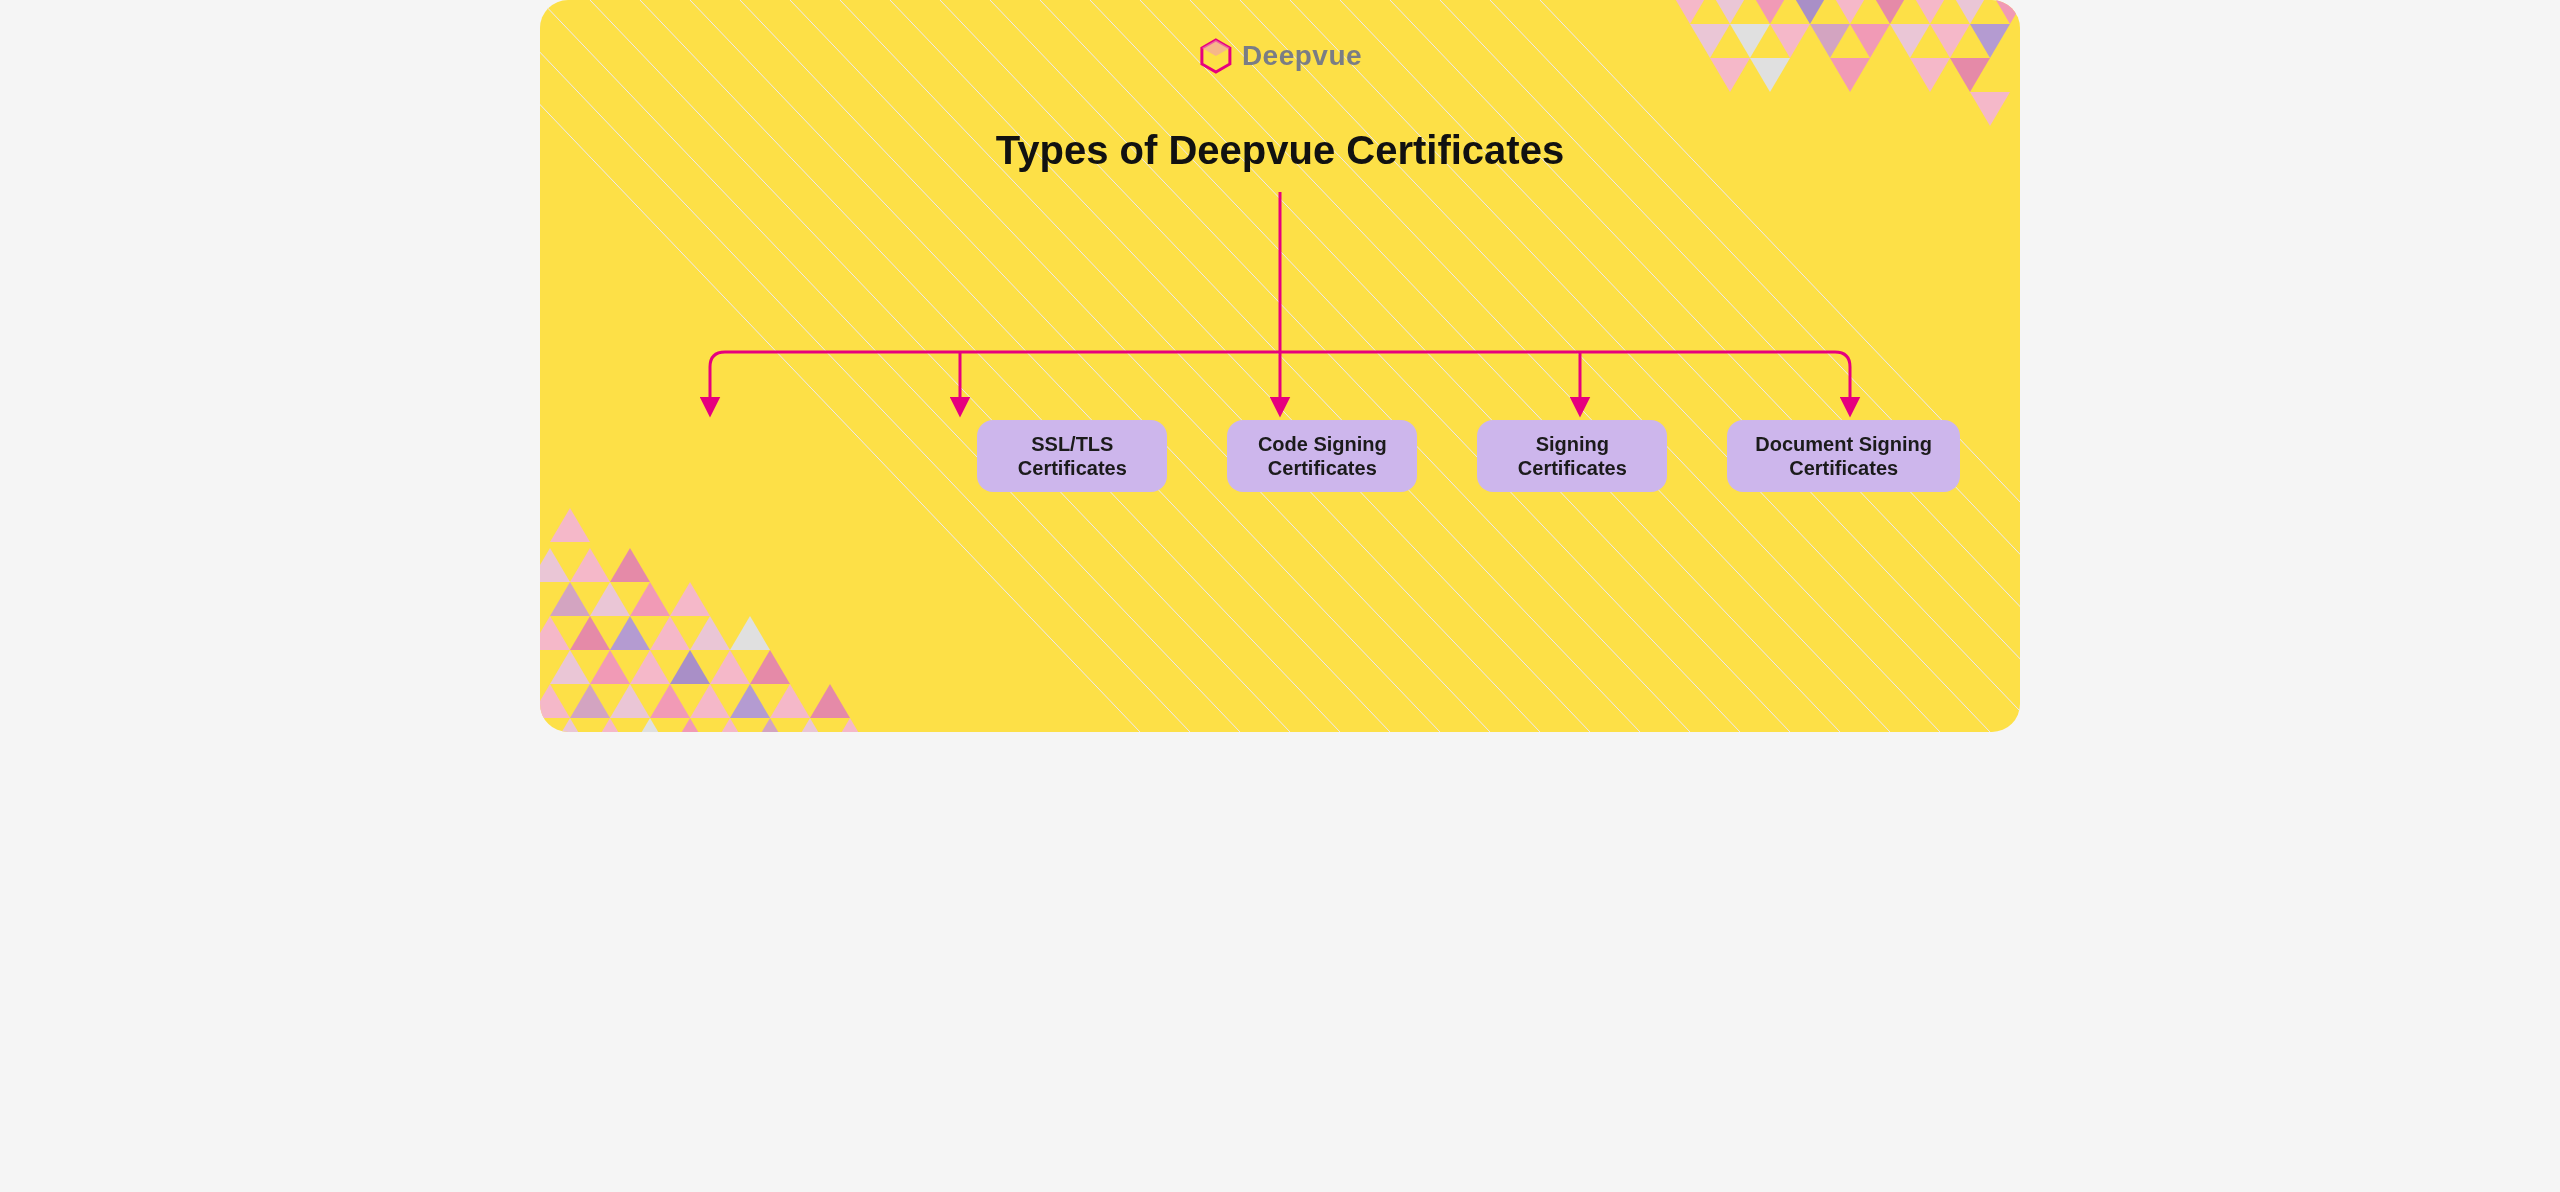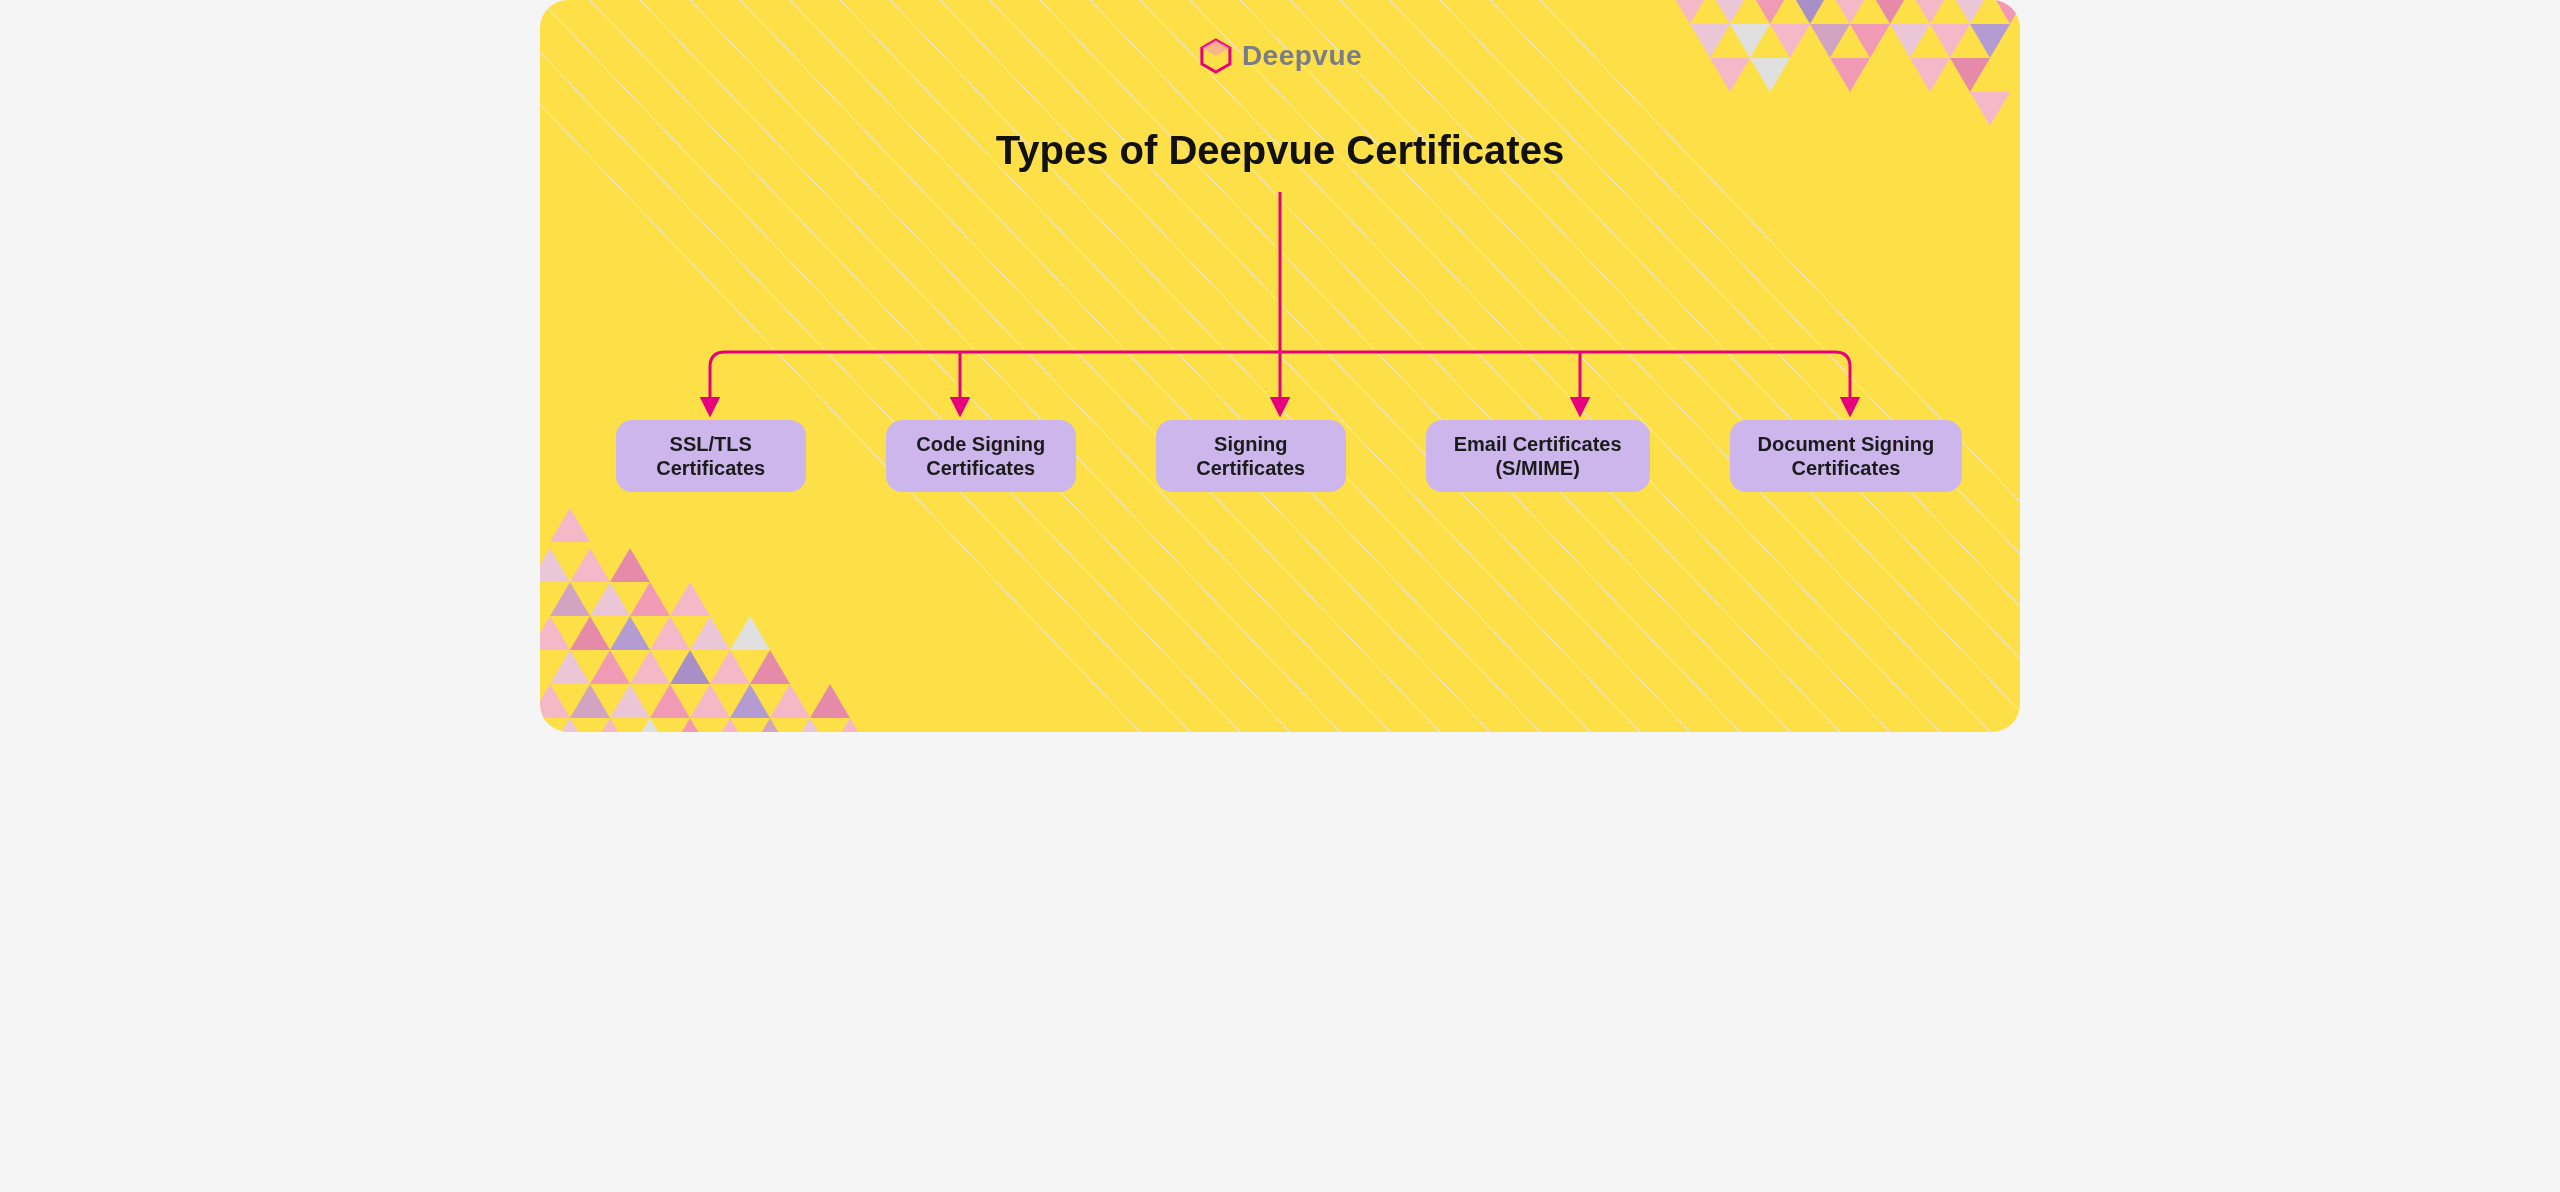--- a/index.html
+++ b/index.html
@@ -68,25 +68,25 @@
     top: 192px;
     left: 0;
     width: 100%;
     height: 240px;
     pointer-events: none;
   }
   
   .nodes {
     position: absolute;
     top: 420px;
-    left: 9px;
+    left: 0;
     width: 100%;
     display: flex;
-    justify-content: center;
-    gap: 80px;
+    justify-content: flex-end;
+    gap: 60px;
     padding: 0 60px;
   }
   .node {
     background: #cdb6ec;
     color: #1b1b1b;
     font-size: 20px;
     font-weight: 600;
     line-height: 1.2;
     border-radius: 16px;
     padding: 12px 28px;
@@ -235,19 +235,17 @@
     <line x1="1310" y1="175" x2="1310" y2="215" stroke="#e6007e" stroke-width="3" marker-end="url(#arrow)"></line>
   </svg>
 
   <div class="nodes">
     <div class="node">SSL/TLS
 Certificates</div>
     <div class="node">Code Signing
 Certificates</div>
     <div class="node">Signing
 Certificates</div>
-    <div class="node">Email Certificates
-(S/MIME)</div>
     <div class="node">Document Signing
 Certificates</div>
   </div>
 
 </div>
 
 </body></html>

